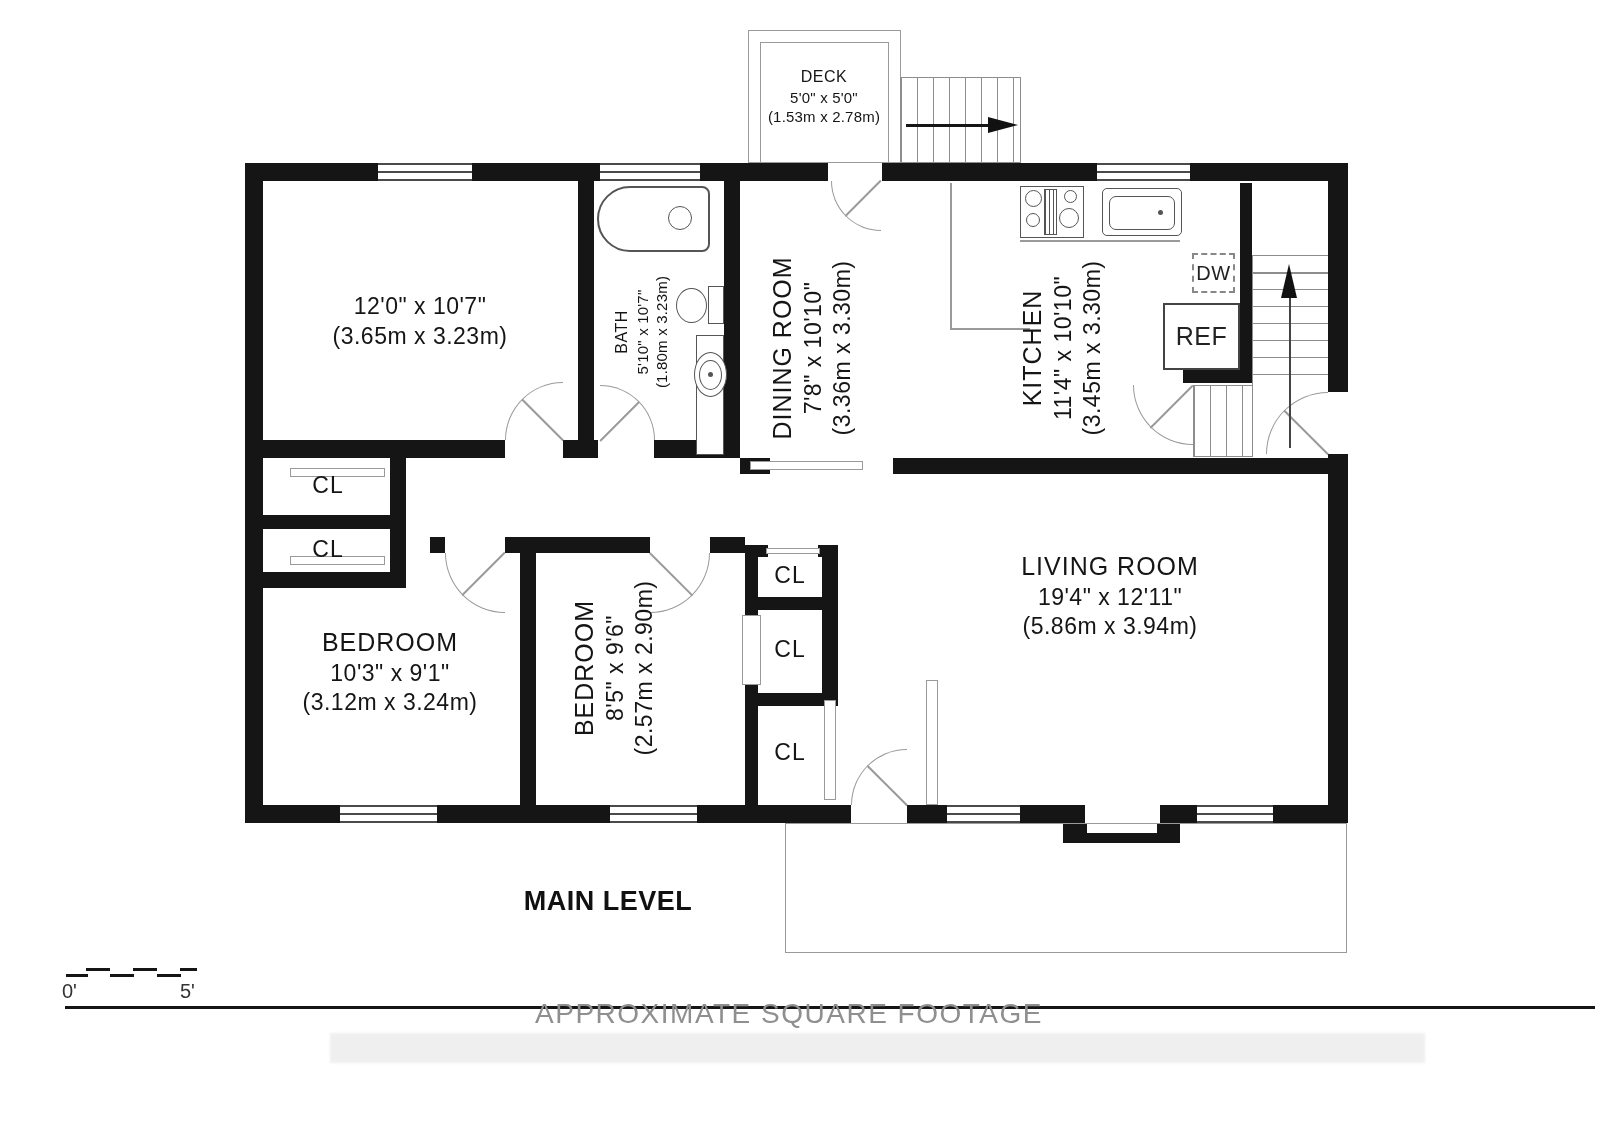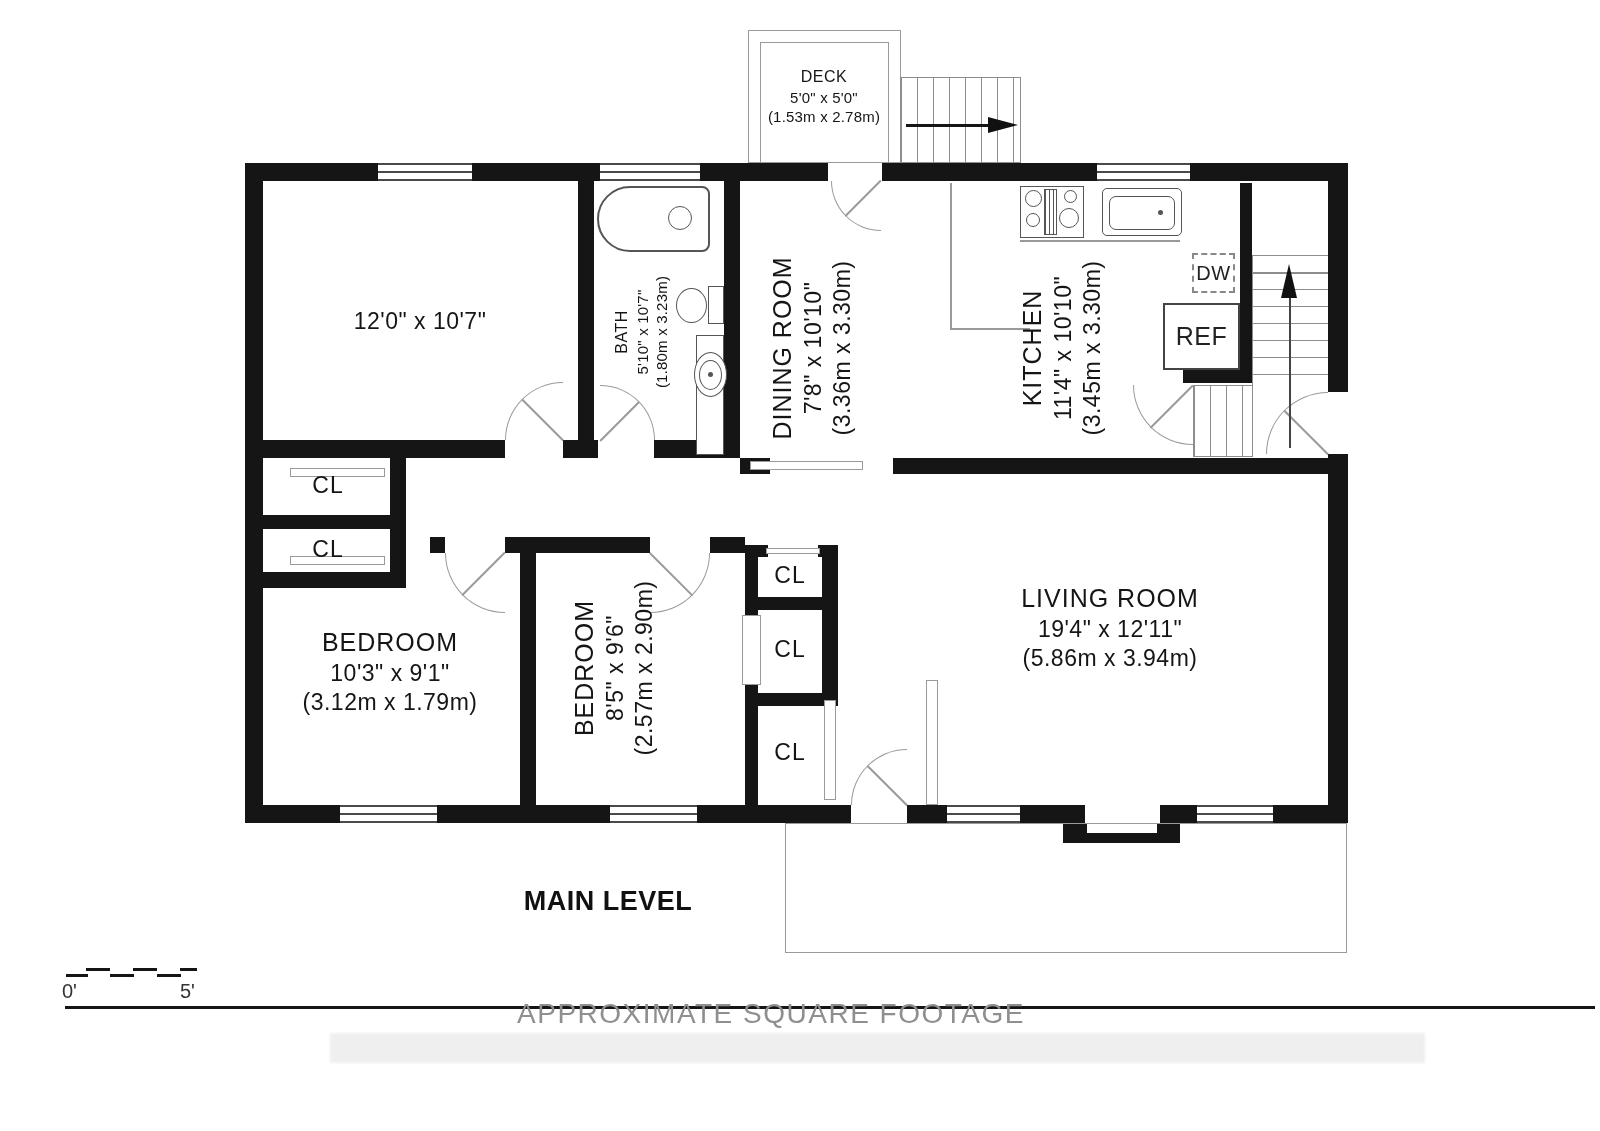--- a/index.html
+++ b/index.html
@@ -160,47 +160,48 @@
   </div>
 
   <div class="thin" style="left:290px;top:468px;width:95px;height:9px;"></div>
   <div class="thin" style="left:290px;top:556px;width:95px;height:9px;"></div>
   <div class="thin" style="left:926px;top:680px;width:12px;height:125px;"></div>
 
   <div class="thin nofill" style="left:785px;top:823px;width:562px;height:130px;"></div>
 
   <div class="lbl ctr" style="left:420px;top:322px;">
     <div class="dim">12'0" x 10'7"</div>
+    <div class="dim">(3.65m x 3.23m)</div>
   </div>
   <div class="lbl rot sm" style="left:642px;top:332px;">
     <div class="nm">BATH</div>
     <div class="dim">5'10" x 10'7"</div>
     <div class="dim">(1.80m x 3.23m)</div>
   </div>
   <div class="lbl rot" style="left:812px;top:348px;">
     <div class="nm">DINING ROOM</div>
     <div class="dim">7'8" x 10'10"</div>
     <div class="dim">(3.36m x 3.30m)</div>
   </div>
   <div class="lbl rot" style="left:1062px;top:348px;">
     <div class="nm">KITCHEN</div>
     <div class="dim">11'4" x 10'10"</div>
     <div class="dim">(3.45m x 3.30m)</div>
   </div>
   <div class="lbl ctr" style="left:390px;top:672px;">
     <div class="nm">BEDROOM</div>
     <div class="dim">10'3" x 9'1"</div>
-    <div class="dim">(3.12m x 1.79m)</div>
+    <div class="dim">(3.12m x 3.24m)</div>
   </div>
   <div class="lbl rot" style="left:614px;top:668px;">
     <div class="nm">BEDROOM</div>
     <div class="dim">8'5" x 9'6"</div>
     <div class="dim">(2.57m x 2.90m)</div>
   </div>
-  <div class="lbl ctr" style="left:1110px;top:628px;">
+  <div class="lbl ctr" style="left:1110px;top:596px;">
     <div class="nm">LIVING ROOM</div>
     <div class="dim">19'4" x 12'11"</div>
     <div class="dim">(5.86m x 3.94m)</div>
   </div>
 
   <div class="lbl ctr cl-lbl" style="left:328px;top:486px;">CL</div>
   <div class="lbl ctr cl-lbl" style="left:328px;top:550px;">CL</div>
   <div class="lbl ctr cl-lbl" style="left:790px;top:576px;">CL</div>
   <div class="lbl ctr cl-lbl" style="left:790px;top:650px;">CL</div>
   <div class="lbl ctr cl-lbl" style="left:790px;top:753px;">CL</div>
@@ -212,17 +213,17 @@
   <div class="line dark" style="left:180px;top:968px;width:17px;height:2.5px;"></div>
   <div class="line dark" style="left:66px;top:974px;width:22px;height:2.5px;"></div>
   <div class="line dark" style="left:110px;top:974px;width:24px;height:2.5px;"></div>
   <div class="line dark" style="left:157px;top:974px;width:24px;height:2.5px;"></div>
   <div class="scale-num" style="left:62px;top:980px;">0'</div>
   <div class="scale-num" style="left:180px;top:980px;">5'</div>
 
 
   <div class="line dark" style="left:65px;top:1006px;width:1530px;height:3px;"></div>
 
-  <div class="footer-gray" style="left:146px;top:998px;width:1250px;">APPROXIMATE SQUARE FOOTAGE</div>
+  <div class="footer-gray" style="left:164px;top:998px;width:1250px;">APPROXIMATE SQUARE FOOTAGE</div>
   <div class="wm" style="left:330px;top:1033px;width:1095px;height:30px;"></div>
 
 
 </div>
 
 </body></html>

